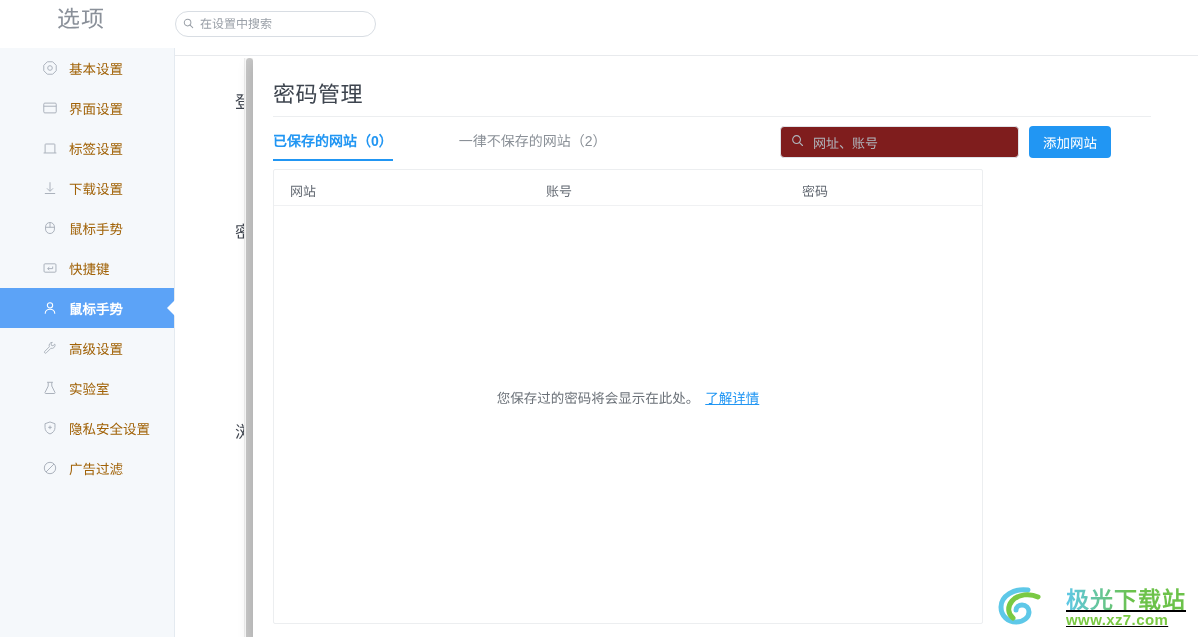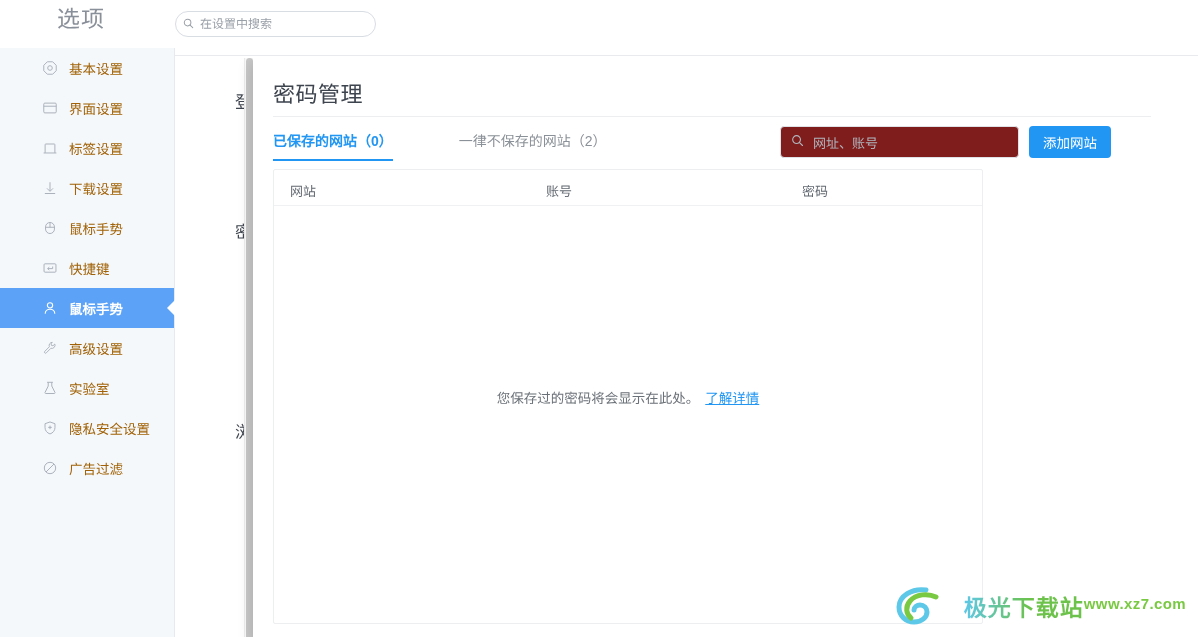--- a/index.html
+++ b/index.html
@@ -197,21 +197,21 @@
     margin-left: 6px;
     cursor: pointer;
   }
 
   
   .watermark {
     position: absolute; right: 12px; bottom: 6px;
     display: flex; align-items: center;
     pointer-events: none;
   }
-  .wm-text { display: flex; margin-left: 22px; }
+  .wm-text { display: flex; flex-direction: column; margin-left: 22px; text-decoration: underline; }
   .wm-main {
     font-size: 23px; font-weight: bold; color: #6cc24a;
     letter-spacing: 1px; line-height: 1.05;
     background: linear-gradient(90deg,#5ec8e8 0%, #6cc24a 55%, #6cc24a 100%);
     -webkit-background-clip: text; background-clip: text;
     -webkit-text-fill-color: transparent;
   }
   .wm-sub {
     font-size: 15px; font-weight: bold; color: #7ac943;
     letter-spacing: 0.4px; line-height: 1.1;

